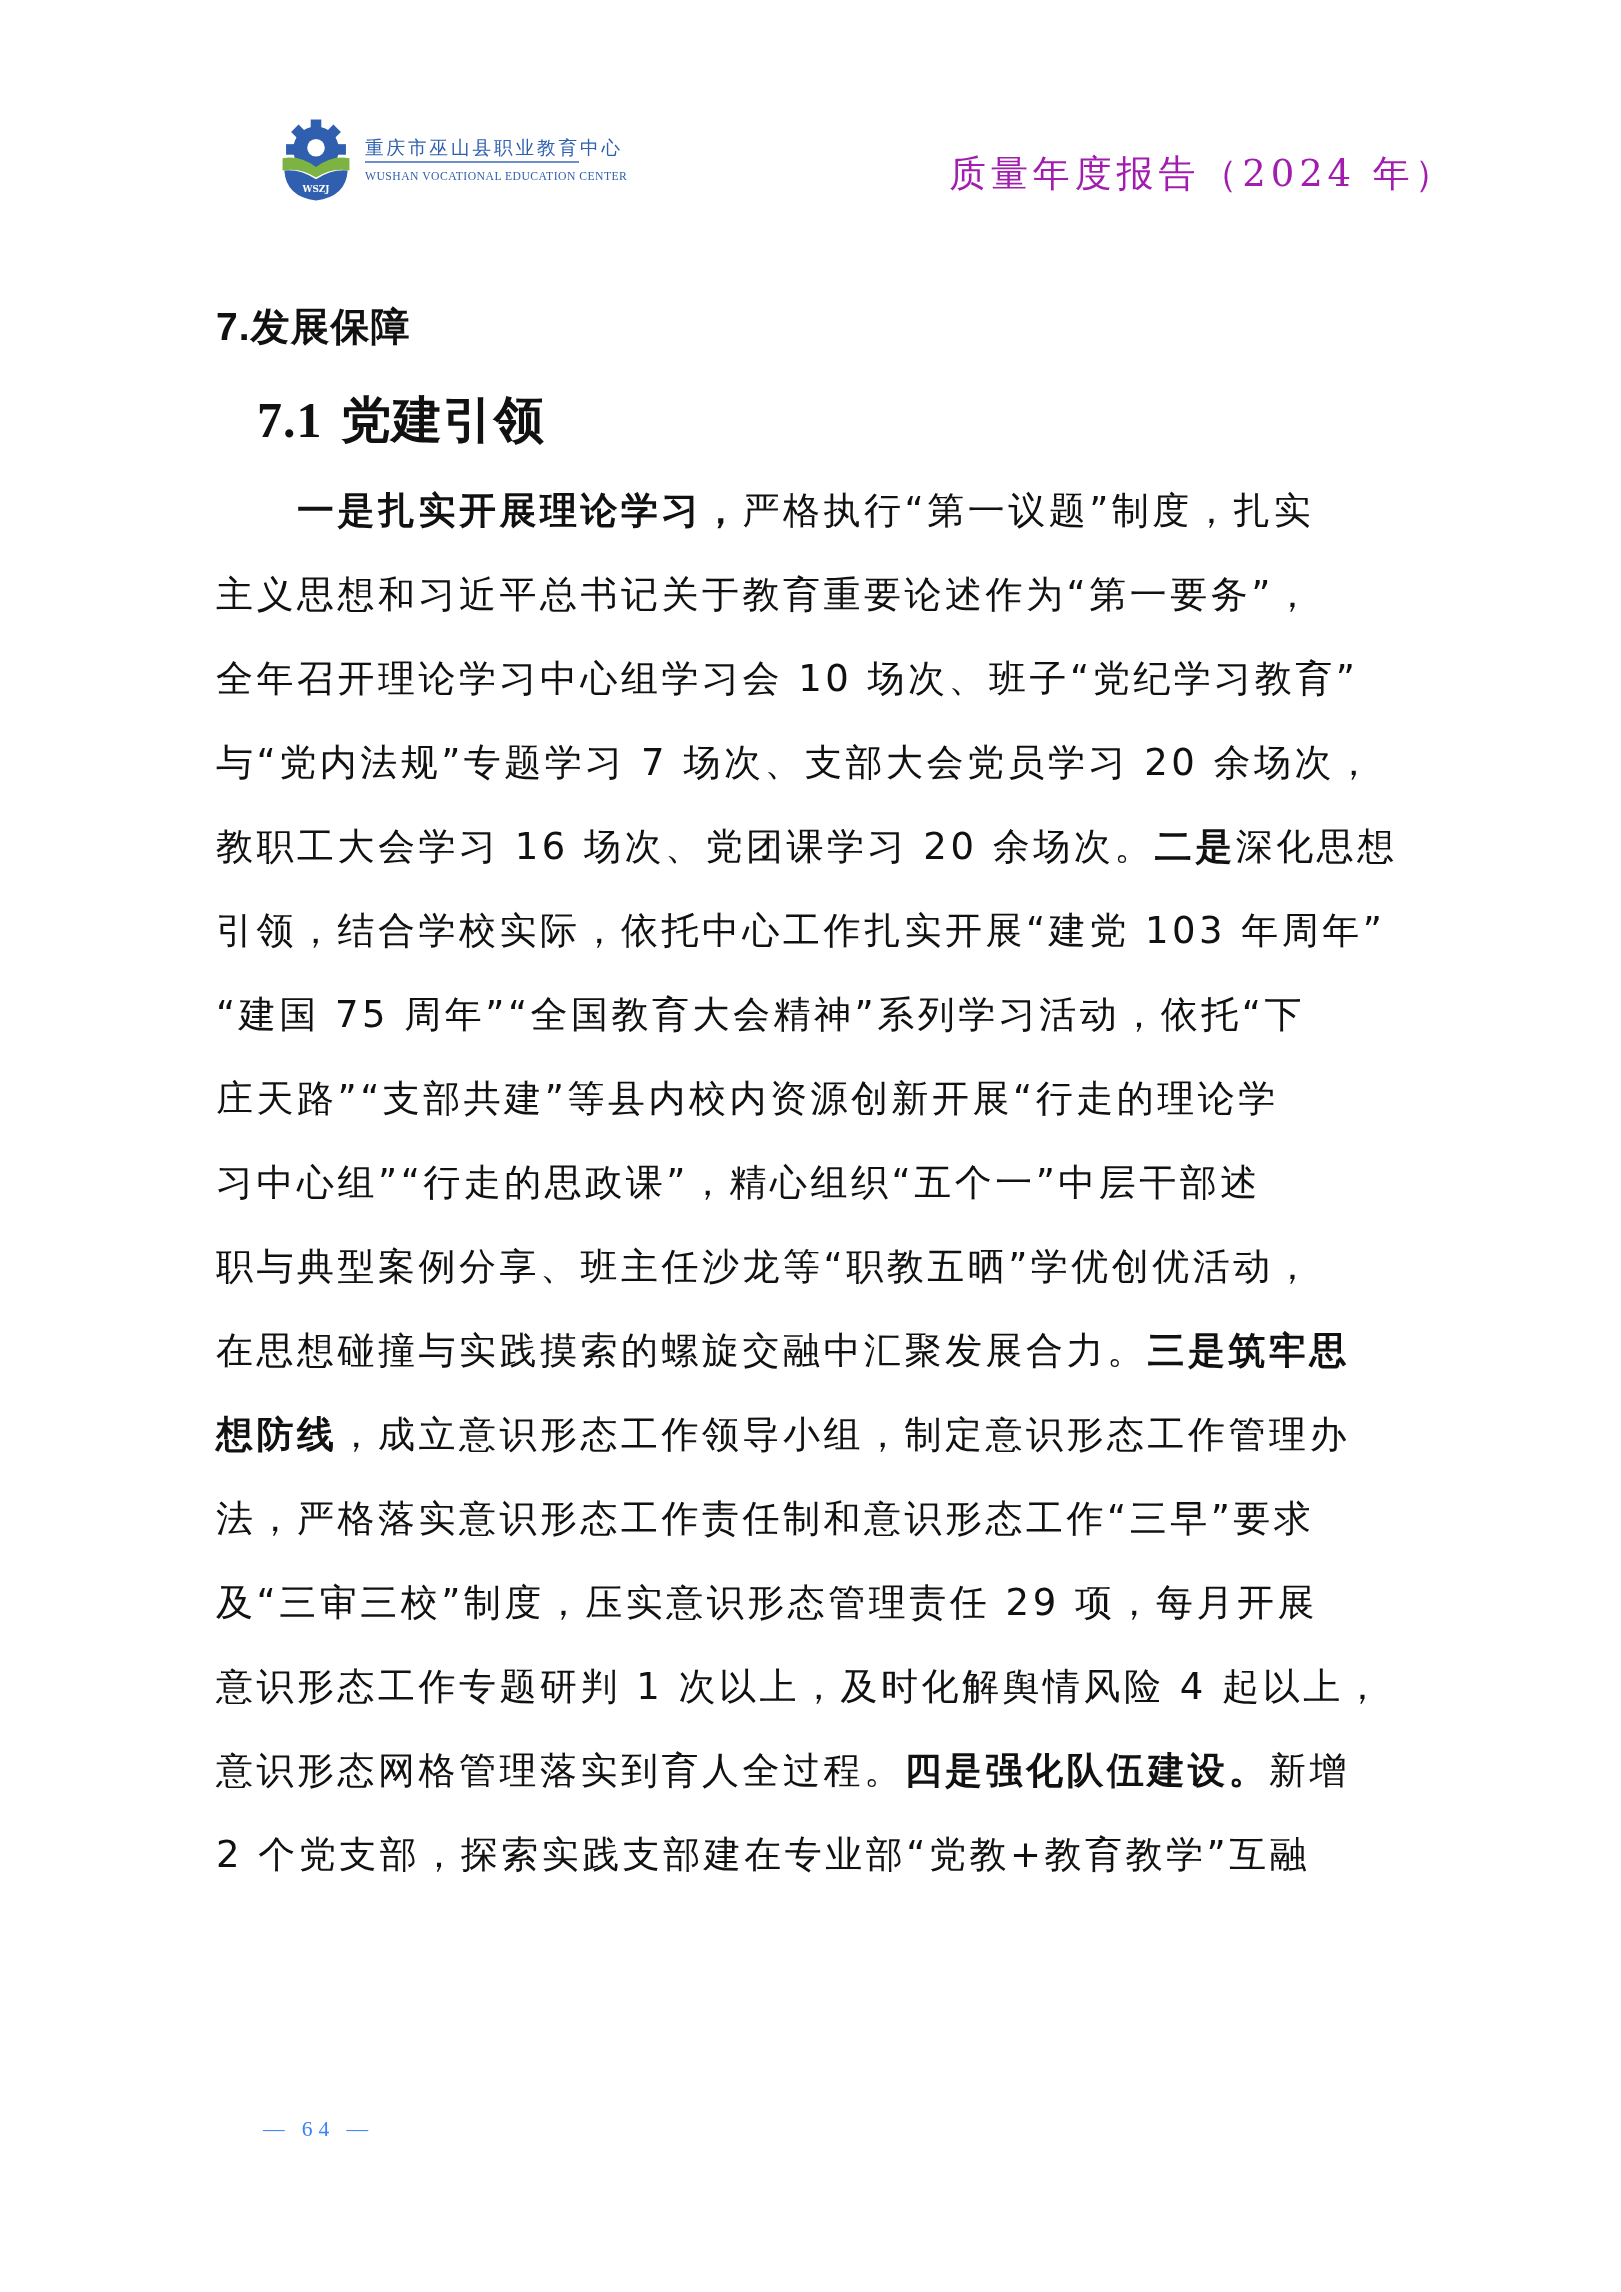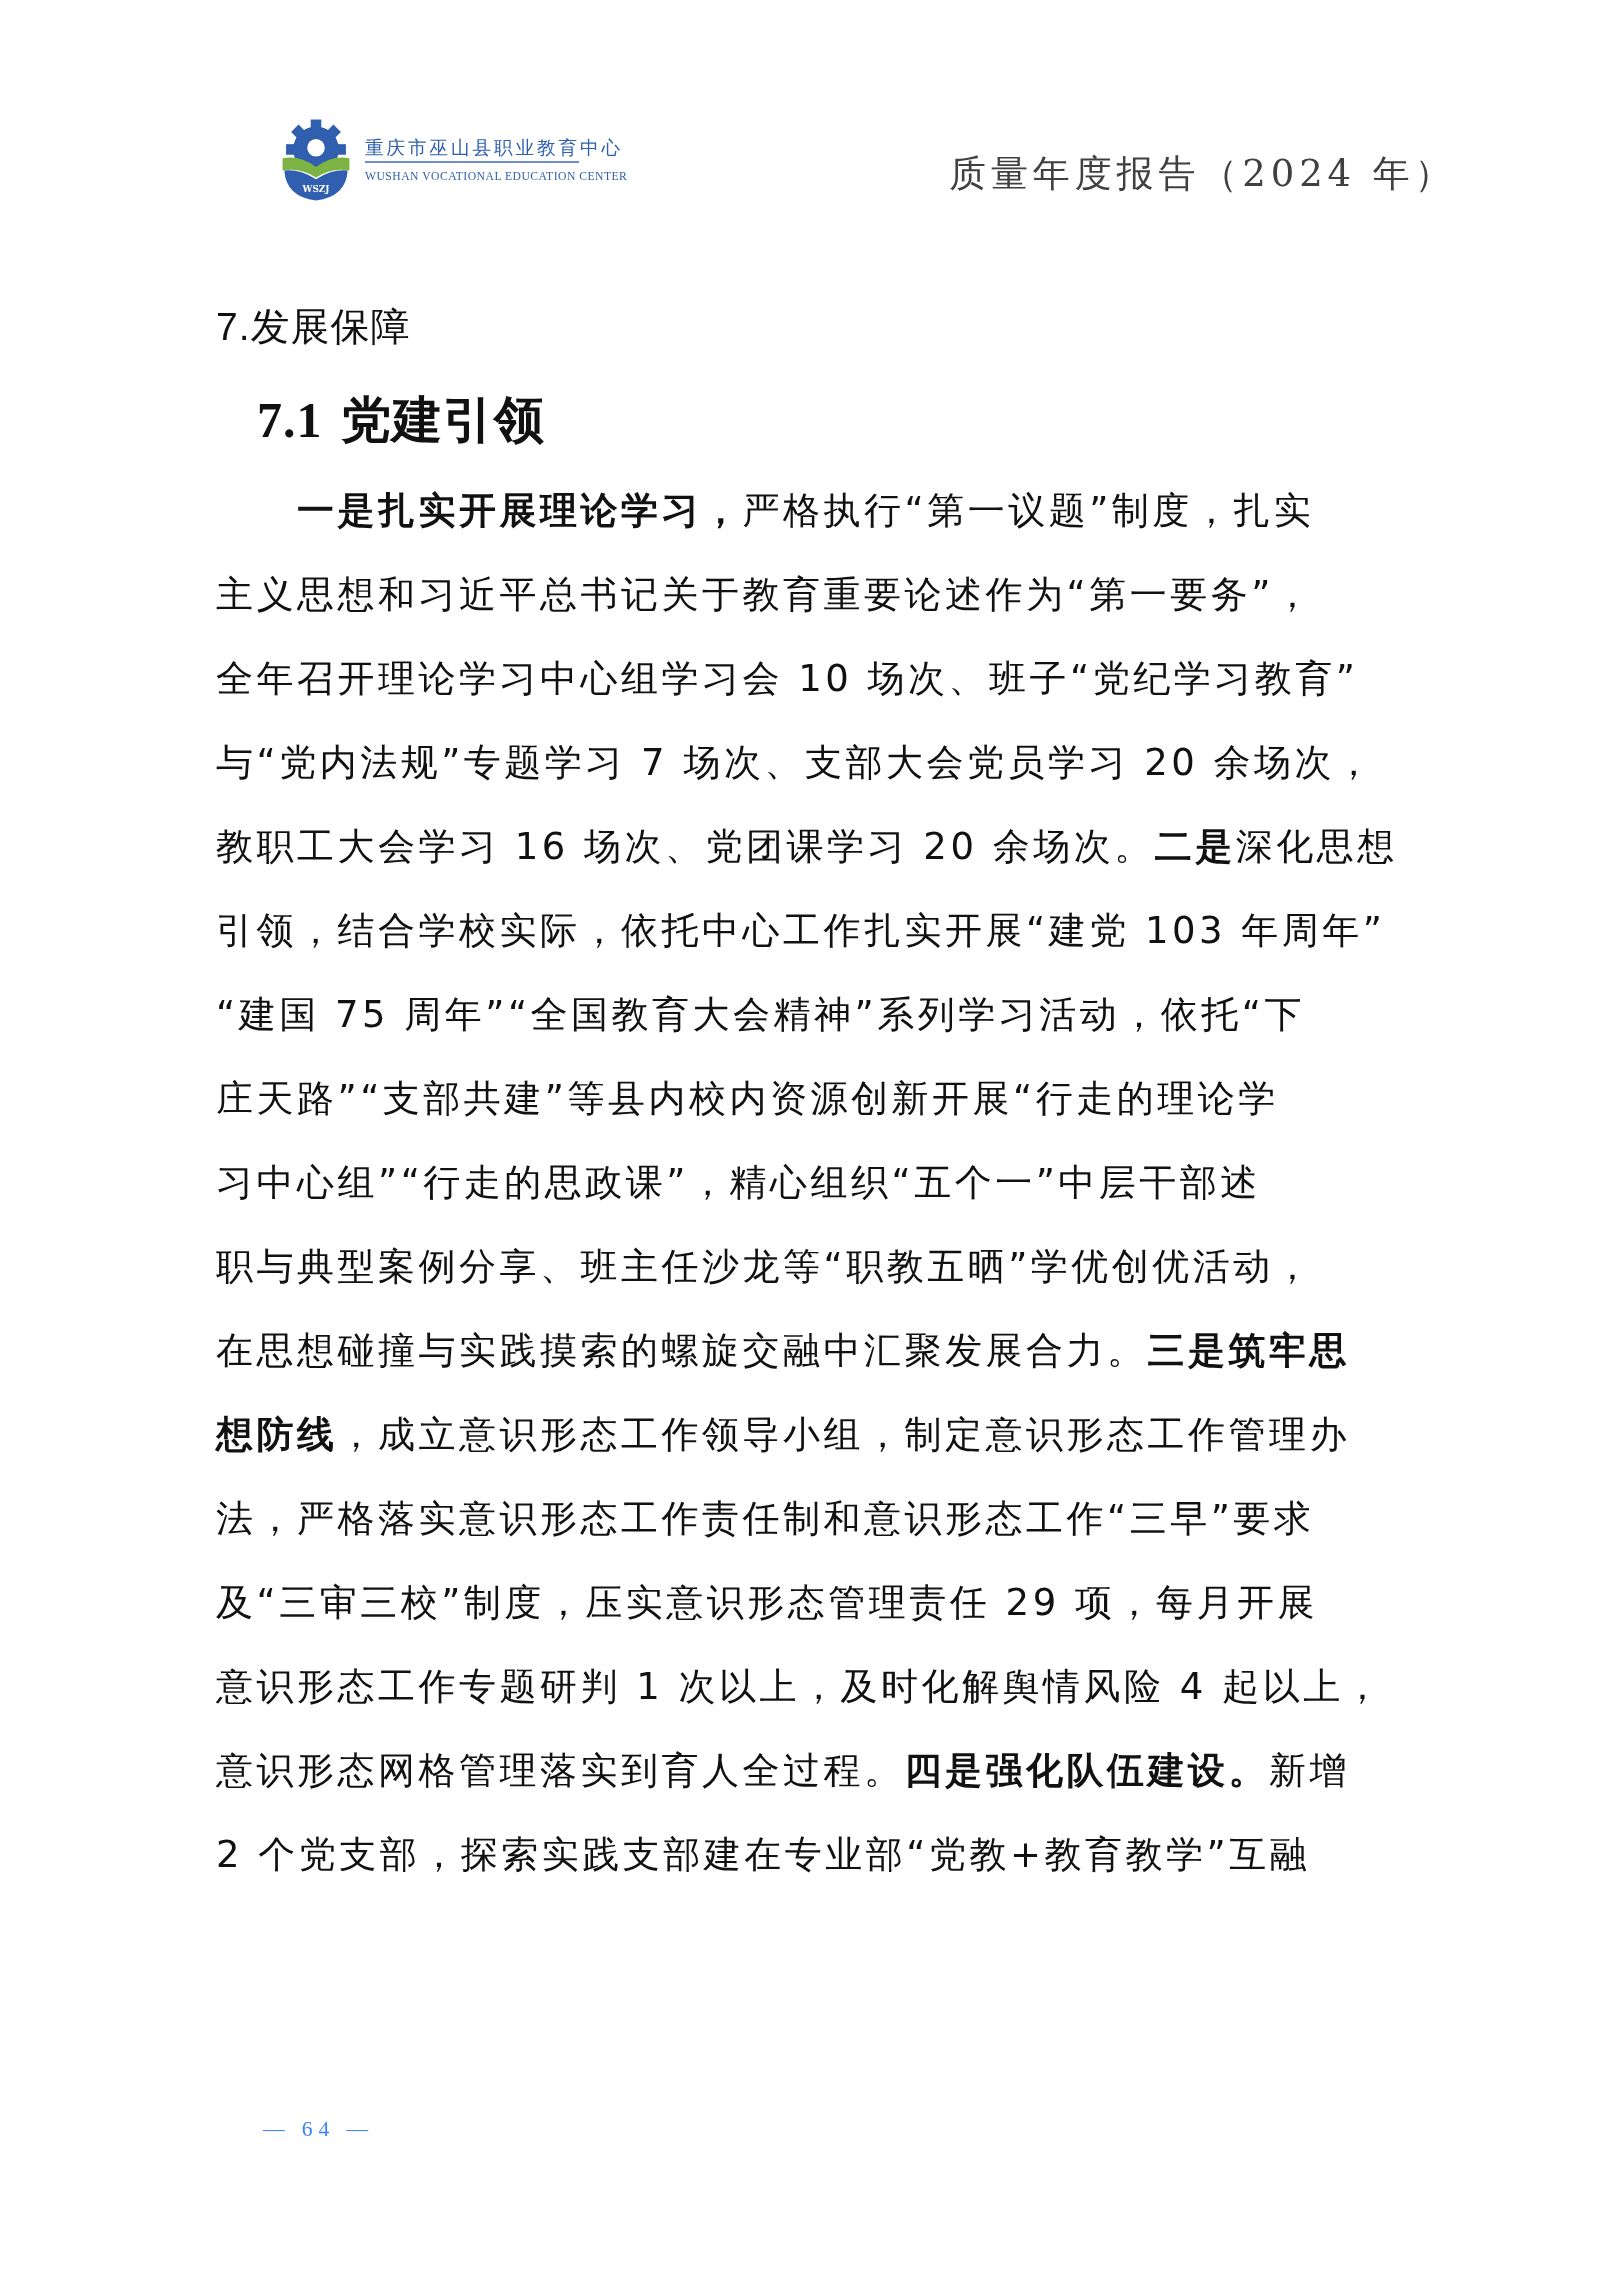--- a/index.html
+++ b/index.html
@@ -5,23 +5,23 @@
   html, body { margin:0; padding:0; background:#ffffff; }
   body { width:1621px; height:2293px; position:relative; overflow:hidden;
          font-family:"DejaVu Serif", "Liberation Serif", serif; color:#111; }
   .header-logo { position:absolute; left:272px; top:116px; width:88px; height:88px; }
   .logo-cn { position:absolute; left:365px; top:135px; font-family:"DejaVu Sans", sans-serif;
              font-size:18.6px; letter-spacing:2.9px; color:#2f5fae; font-weight:normal; }
   .logo-rule { position:absolute; left:365px; top:161px; width:214px; height:2px; background:#6f8fc9; }
   .logo-en { position:absolute; left:365px; top:169px; font-family:"Liberation Serif", serif;
              font-size:12.7px; color:#2f5fae; letter-spacing:0.5px; transform:scaleX(0.92); transform-origin:left; white-space:nowrap; }
   .report-title { position:absolute; left:949px; top:149px; font-family:"DejaVu Serif", serif;
-                  font-size:37px; letter-spacing:4.9px; color:#404040; white-space:nowrap; }
+                  font-size:37px; letter-spacing:4.9px; color:#a21caf; white-space:nowrap; }
   .h1 { position:absolute; left:216px; top:300px; font-family:"DejaVu Sans", sans-serif;
-        font-size:39px; font-weight:normal; letter-spacing:1px; }
+        font-size:39px; font-weight:bold; letter-spacing:1px; }
   .h1 .num { font-family:"Liberation Sans", sans-serif; }
   .h2 { position:absolute; left:257px; top:387px; font-size:50px; font-weight:bold;
         font-family:"DejaVu Sans", sans-serif; letter-spacing:1px; }
   .h2 .num { font-family:"Liberation Serif", serif; font-weight:bold; }
   .body { position:absolute; left:216px; top:469px; width:1215px; }
   .line { height:84px; line-height:84px; font-size:37px; white-space:nowrap;
           font-family:"DejaVu Sans", sans-serif; letter-spacing:3.5px; }
   .line b { font-weight:bold; }
   .footer { position:absolute; left:263px; top:2117px; font-size:21.6px; color:#3b82f6;
             font-family:"Liberation Serif", serif; letter-spacing:5.9px; }

